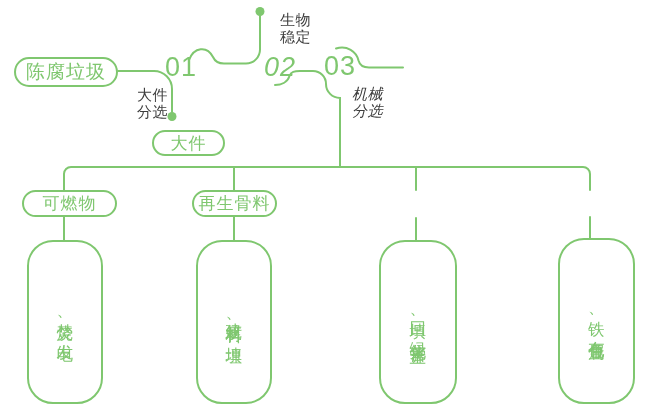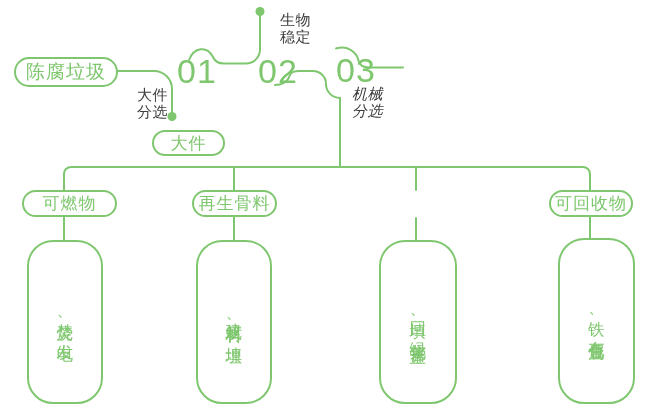--- a/index.html
+++ b/index.html
@@ -26,24 +26,23 @@
     color:var(--green);
     display:flex;align-items:center;justify-content:center;
     font-size:17px;
     letter-spacing:1px;
     white-space:nowrap;
   }
   .pill.source{font-size:19px;}
   .step-num{
     position:absolute;
     color:var(--green);
-    font-size:34px;
+    font-size:27px;
     line-height:1;
     letter-spacing:1px;
-    margin-left:12px;
   }
   .step-label{
     position:absolute;
     color:var(--label-dark);
     font-size:15px;
     line-height:16.5px;
     letter-spacing:0.5px;
     white-space:pre-line;
   }
   .vbox{
@@ -84,35 +83,34 @@
 
     <path d="M64,217 V240"></path>
     <path d="M234,217 V240"></path>
     <path d="M416,218 V240"></path>
     <path d="M590,217 V238"></path>
   </svg>
 
   <div class="pill source" style="left:14px;top:57px;width:104px;height:30px;text-align:center;">陈腐垃圾</div>
 
   <div class="step-num" style="left:165px;top:54px;">01</div>
-  <div class="step-num" style="left:246px;top:54px;">02</div>
+  <div class="step-num" style="left:264px;top:54px;font-style:italic;">02</div>
   <div class="step-num" style="left:324px;top:53px;text-align:right;">03</div>
 
   <div class="step-label" style="left:137px;top:87px;">大件
 分选</div>
   <div class="step-label" style="left:280px;top:12px;">生物
 稳定</div>
   <div class="step-label" style="left:352px;top:86px;font-style:italic;">机械
 分选</div>
 
   <div class="pill" style="left:152px;top:130px;width:73px;height:26px;">大件</div>
 
   <div class="pill" style="left:22px;top:190px;width:95px;height:27px;">可燃物</div>
   <div class="pill" style="left:192px;top:190px;width:85px;height:27px;">再生骨料</div>
-  <div class="pill" style="left:549px;top:190px;width:84px;height:27px;">可回收物</div>
 
   <div class="vbox" style="left:27px;top:240px;width:76px;height:164px;">
     <div class="vtext">焚烧、发电</div>
   </div>
   <div class="vbox" style="left:196px;top:240px;width:76px;height:164px;">
     <div class="vtext">建筑材料、填埋</div>
   </div>
   <div class="vbox" style="left:379px;top:240px;width:78px;height:164px;">
     <div class="vtext">回填、绿化营养土</div>
   </div>

